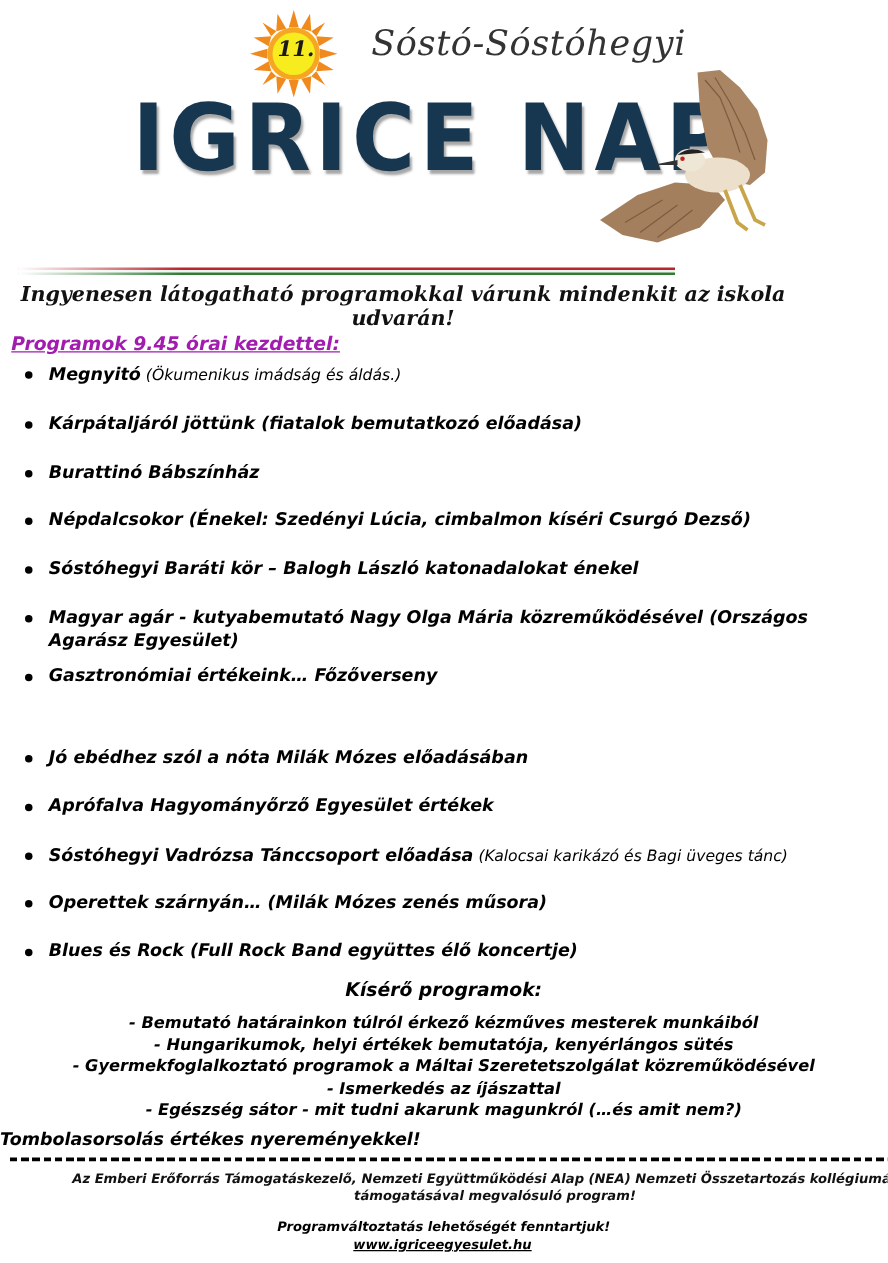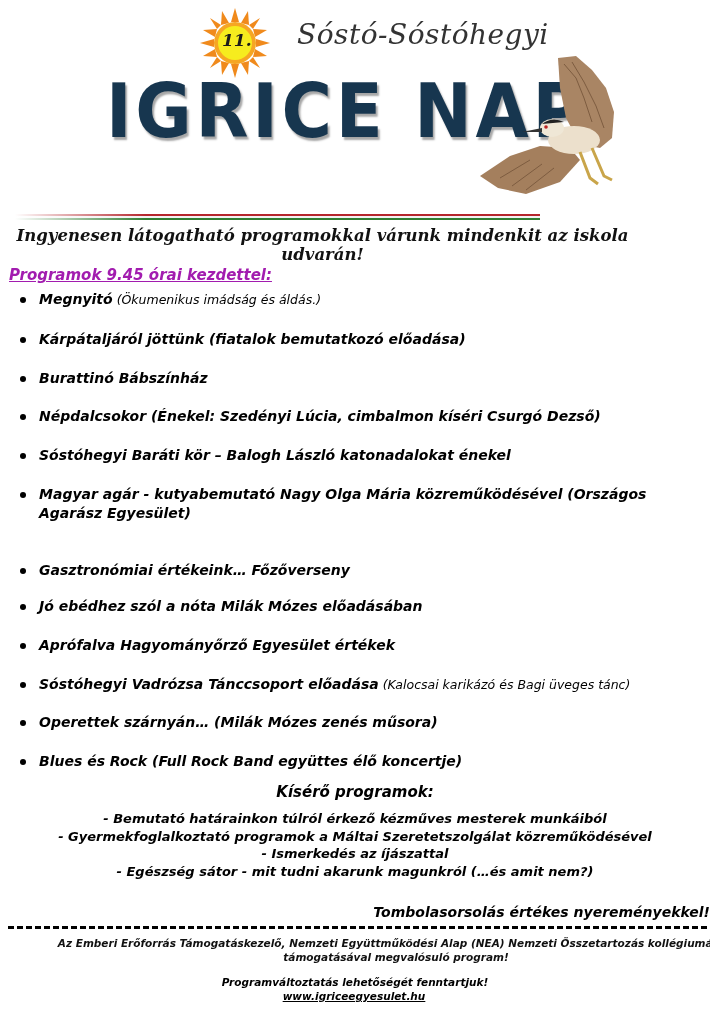--- a/index.html
+++ b/index.html
@@ -32,21 +32,21 @@
   .prog-item .bullet { position: absolute; left: 0; top: 7px; width: 6px; height: 6px; background: #000; border-radius: 50%; }
   .prog-item .text { display: block; padding-left: 19px; }
   .prog-item .note { font-weight: normal; font-size: 12.5px; }
   .prog-item .note-line { display: block; padding-left: 19px; font-weight: normal; font-size: 11.5px; line-height: 16px; }
 
   .side-head { position: absolute; left: 0; top: 783px; width: 710px; text-align: center; font-weight: bold; font-style: italic;
     font-size: 15px; }
   .side-list { position: absolute; left: 0; top: 810px; width: 710px; text-align: center; list-style: none; }
   .side-list li { font-style: italic; font-weight: bold; font-size: 13px; line-height: 17.5px; }
 
-  .raffle { position: absolute; left: 0; top: 904px; width: 710px; text-align: right; font-style: italic; font-weight: bold; font-size: 14px; }
+  .raffle { position: absolute; left: 0; top: 904px; width: 710px; text-align: left; font-style: italic; font-weight: bold; font-size: 14px; }
   .dashes { position: absolute; left: 8px; top: 926px; width: 702px; height: 3px;
     background: repeating-linear-gradient(90deg, #000 0 6px, transparent 6px 9px); }
   .support { position: absolute; left: 20px; top: 936px; width: 680px; text-align: center; font-style: italic; font-weight: bold;
     font-size: 10.5px; line-height: 14px; color: #111; margin-left: 36px; }
   .change { position: absolute; left: 0; top: 976px; width: 710px; text-align: center; font-style: italic; font-weight: bold; font-size: 10.5px; line-height: 13px; }
   .web { position: absolute; left: 0; top: 990px; width: 708px; text-align: center; font-style: italic; font-weight: bold; font-size: 10.5px;
     text-decoration: underline; }
   .web a { color: #000; }
 </style>
 </head>
@@ -128,21 +128,21 @@
     <span class="text">Népdalcsokor (Énekel: Szedényi Lúcia, cimbalmon kíséri Csurgó Dezső)</span>
   </div>
   <div class="prog-item" style="top:156px">
     <span class="bullet"></span>
     <span class="text">Sóstóhegyi Baráti kör – Balogh László katonadalokat énekel</span>
   </div>
   <div class="prog-item" style="top:195px">
     <span class="bullet"></span>
     <span class="text">Magyar agár - kutyabemutató Nagy Olga Mária közreműködésével (Országos Agarász Egyesület)</span>
   </div>
-  <div class="prog-item" style="top:271px">
+  <div class="prog-item" style="top:242px">
     <span class="bullet"></span>
     <span class="text">Gasztronómiai értékeink… Főzőverseny</span>
   </div>
   <div class="prog-item" style="top:307px">
     <span class="bullet"></span>
     <span class="text">Jó ebédhez szól a nóta Milák Mózes előadásában</span>
   </div>
   <div class="prog-item" style="top:346px">
     <span class="bullet"></span>
     <span class="text">Aprófalva Hagyományőrző Egyesület értékek</span>
@@ -157,20 +157,21 @@
   </div>
   <div class="prog-item" style="top:462px">
     <span class="bullet"></span>
     <span class="text">Blues és Rock (Full Rock Band együttes élő koncertje)</span>
   </div>
 </div>
 
 <div class="side-head">Kísérő programok:</div>
 <ul class="side-list">
   <li>- Bemutató határainkon túlról érkező kézműves mesterek munkáiból</li>
+  <li>- Hungarikumok, helyi értékek bemutatója, kenyérlángos sütés</li>
   <li>- Gyermekfoglalkoztató programok a Máltai Szeretetszolgálat közreműködésével</li>
   <li>- Ismerkedés az íjászattal</li>
   <li>- Egészség sátor - mit tudni akarunk magunkról (…és amit nem?)</li>
 </ul>
 
 <div class="raffle">Tombolasorsolás értékes nyereményekkel!</div>
 <div class="dashes"></div>
 <div class="support">Az Emberi Erőforrás Támogatáskezelő, Nemzeti Együttműködési Alap (NEA) Nemzeti Összetartozás kollégiumának támogatásával megvalósuló program!</div>
 <div class="change">Programváltoztatás lehetőségét fenntartjuk!</div>
 <div class="web"><a>www.igriceegyesulet.hu</a></div>

